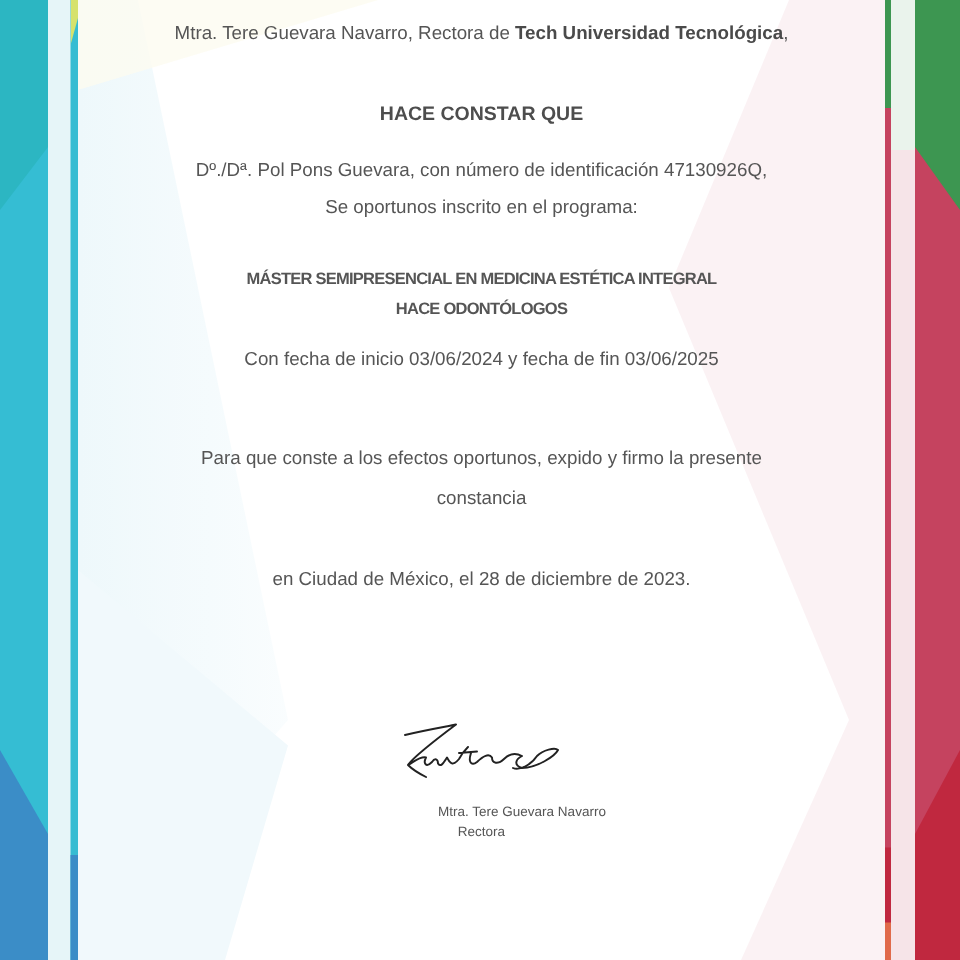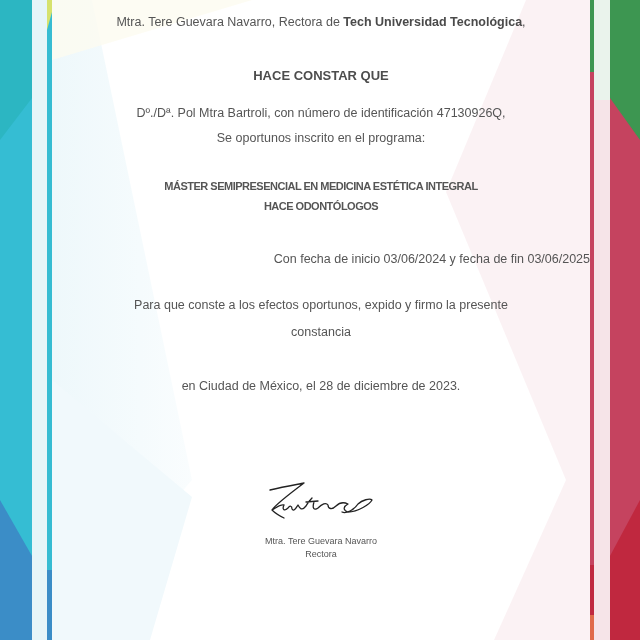--- a/index.html
+++ b/index.html
@@ -29,26 +29,26 @@
   .top-wash { left:52px; top:0; width:200px; height:60px; background:#fdfbf0; clip-path:polygon(0 0,100% 0,0 100%); opacity:0.8; }
 
   .content { position:absolute; left:52px; top:0; width:490px; height:640px; text-align:center; }
   .t { position:absolute; left:0; width:538px; text-align:center; color:#555; }
   .line1 { top:15px; font-size:12.5px; }
   .line1 b { font-weight:bold; color:#4a4a4a; }
   .hace { top:68px; font-size:13px; font-weight:bold; color:#4d4d4d; }
   .don { top:106px; font-size:12.5px; }
   .inscrito { top:131px; font-size:12.5px; }
   .title { top:176px; font-size:11px; font-weight:bold; color:#555; line-height:20px; letter-spacing:-0.5px; }
-  .fechas { top:252px; font-size:12.5px;text-align:right; }
+  .fechas { top:232px; font-size:12.5px; }
   .conste1 { top:298px; font-size:12.5px; }
   .conste2 { top:325px; font-size:12.5px; }
   .ciudad { top:379px; font-size:12.5px; }
   .signature { position:absolute; left:210px; top:478px; width:120px; height:50px; }
-  .signame { top:536px; font-size:9px; color:#555; }
+  .signame { top:536px; font-size:9px; color:#555;padding-left:27px; }
   .sigrole { top:549px; font-size:9px; color:#555; }
 </style>
 </head>
 <body>
 
 <div class="abs left-wash"></div>
 <div class="abs left-wash2"></div>
 <div class="abs top-wash"></div>
 <div class="abs right-wash"></div>
 
@@ -71,21 +71,21 @@
   <div class="orange"></div>
 </div>
 <div class="abs right-band">
   <div class="green"></div>
   <div class="red"></div>
 </div>
 
 <div class="content">
   <div class="t line1"><span>Mtra. Tere Guevara Navarro, Rectora de </span><b>Tech Universidad Tecnológica</b><span>,</span></div>
   <div class="t hace">HACE CONSTAR QUE</div>
-  <div class="t don">Dº./Dª. Pol Mtra Bartroli, con número de identificación 47130926Q,</div>
+  <div class="t don">Dº./Dª. Pol Pons Guevara, con número de identificación 47130926Q,</div>
   <div class="t inscrito">Se oportunos inscrito en el programa:</div>
   <div class="t title">
     <div>MÁSTER SEMIPRESENCIAL EN MEDICINA ESTÉTICA INTEGRAL</div>
     <div>HACE ODONTÓLOGOS</div>
   </div>
   <div class="t fechas">Con fecha de inicio 03/06/2024 y fecha de fin 03/06/2025</div>
   <div class="t conste2">constancia</div>
   <div class="t conste1">Para que conste a los efectos oportunos, expido y firmo la presente</div>
   <div class="t ciudad">en Ciudad de México, el 28 de diciembre de 2023.</div>
 

